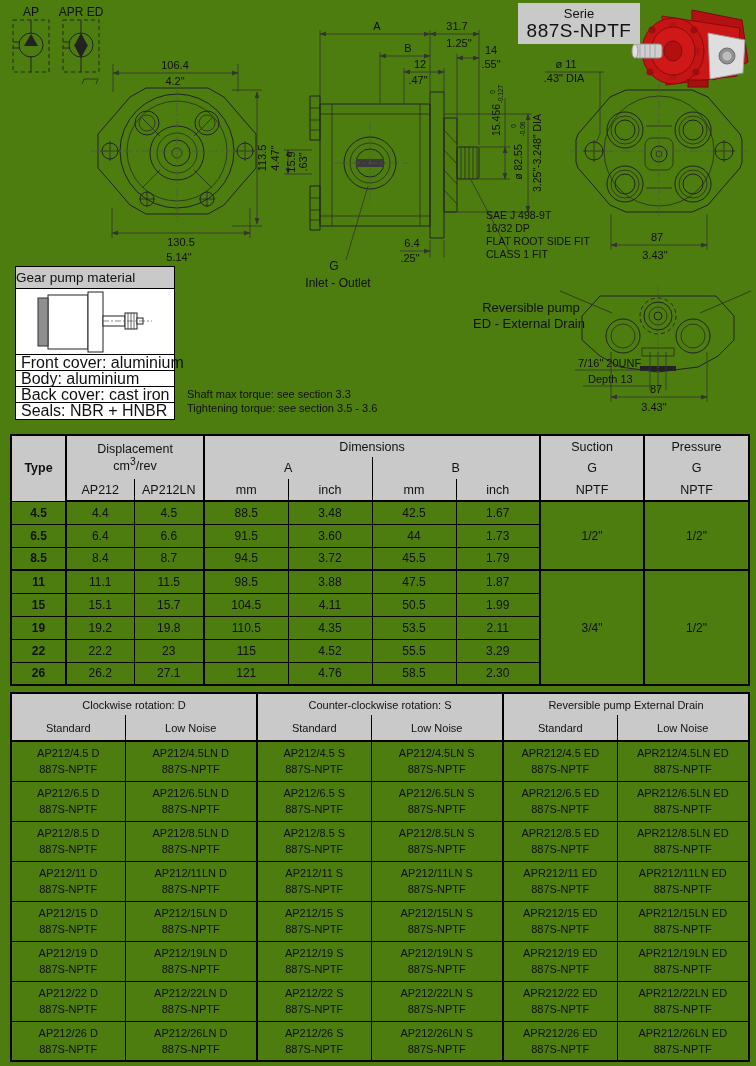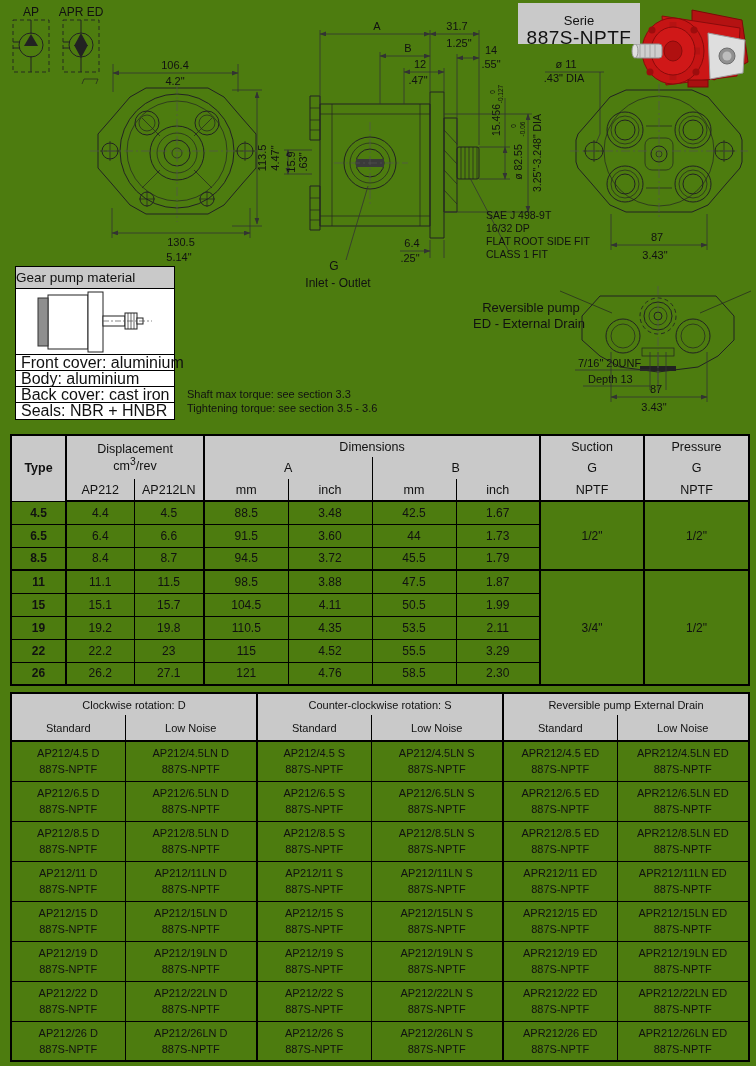--- a/index.html
+++ b/index.html
@@ -9,21 +9,21 @@
 .abs{position:absolute}
 svg text{fill:#111;font-family:"Liberation Sans","DejaVu Sans",sans-serif}
 .t6{font-size:6.5px}.t10{font-size:10.5px}.t11{font-size:11px}.t12{font-size:12px}.t13{font-size:13px}
 .dwg{stroke:#222;stroke-width:1;fill:none;stroke-linejoin:round}
 .dwgt{stroke:#222;stroke-width:.7;fill:none}
 .dim{stroke:#333;stroke-width:.8;fill:none}
 .cl{stroke:#555;stroke-width:.7;fill:none;stroke-dasharray:9 3 2 3}
 .dash{stroke:#222;stroke-width:.9;fill:none;stroke-dasharray:4 3}
 .fillb{fill:#222;stroke:none}
 .serie-box{left:518px;top:3px;width:122px;height:41px;background:#c9c9c9;text-align:center}
-.serie-line1{font-size:13px;line-height:15px;padding-top:10px}
+.serie-line1{font-size:13px;line-height:15px;padding-top:3px}
 .serie-line2{font-size:19px;line-height:20px;letter-spacing:.5px}
 .mat-box{left:15px;top:266px;width:160px;border:1px solid #000;background:#fff}
 .mat-title{background:#c9c9c9;font-size:13.5px;height:22px;line-height:22px;border-bottom:1px solid #000}
 .mat-fig{height:66px;border-bottom:1px solid #000;display:flex;align-items:center;justify-content:center}
 .mat-row{height:16px;line-height:16px;font-size:16px;padding-left:5px;border-bottom:1px solid #000;white-space:nowrap}
 .mat-row:last-child{border-bottom:none}
 .note{position:absolute;font-size:11px}
 .dim-table{border-collapse:collapse;table-layout:fixed;width:738px;font-size:12px;border:2px solid #000}
 .dim-table th,.dim-table td{border:1px solid #000;text-align:center;padding:0;overflow:hidden}
 .dim-table thead th{background:#c9c9c9;font-weight:normal;font-size:12.5px;height:22px;border-top:none;border-bottom:none}

